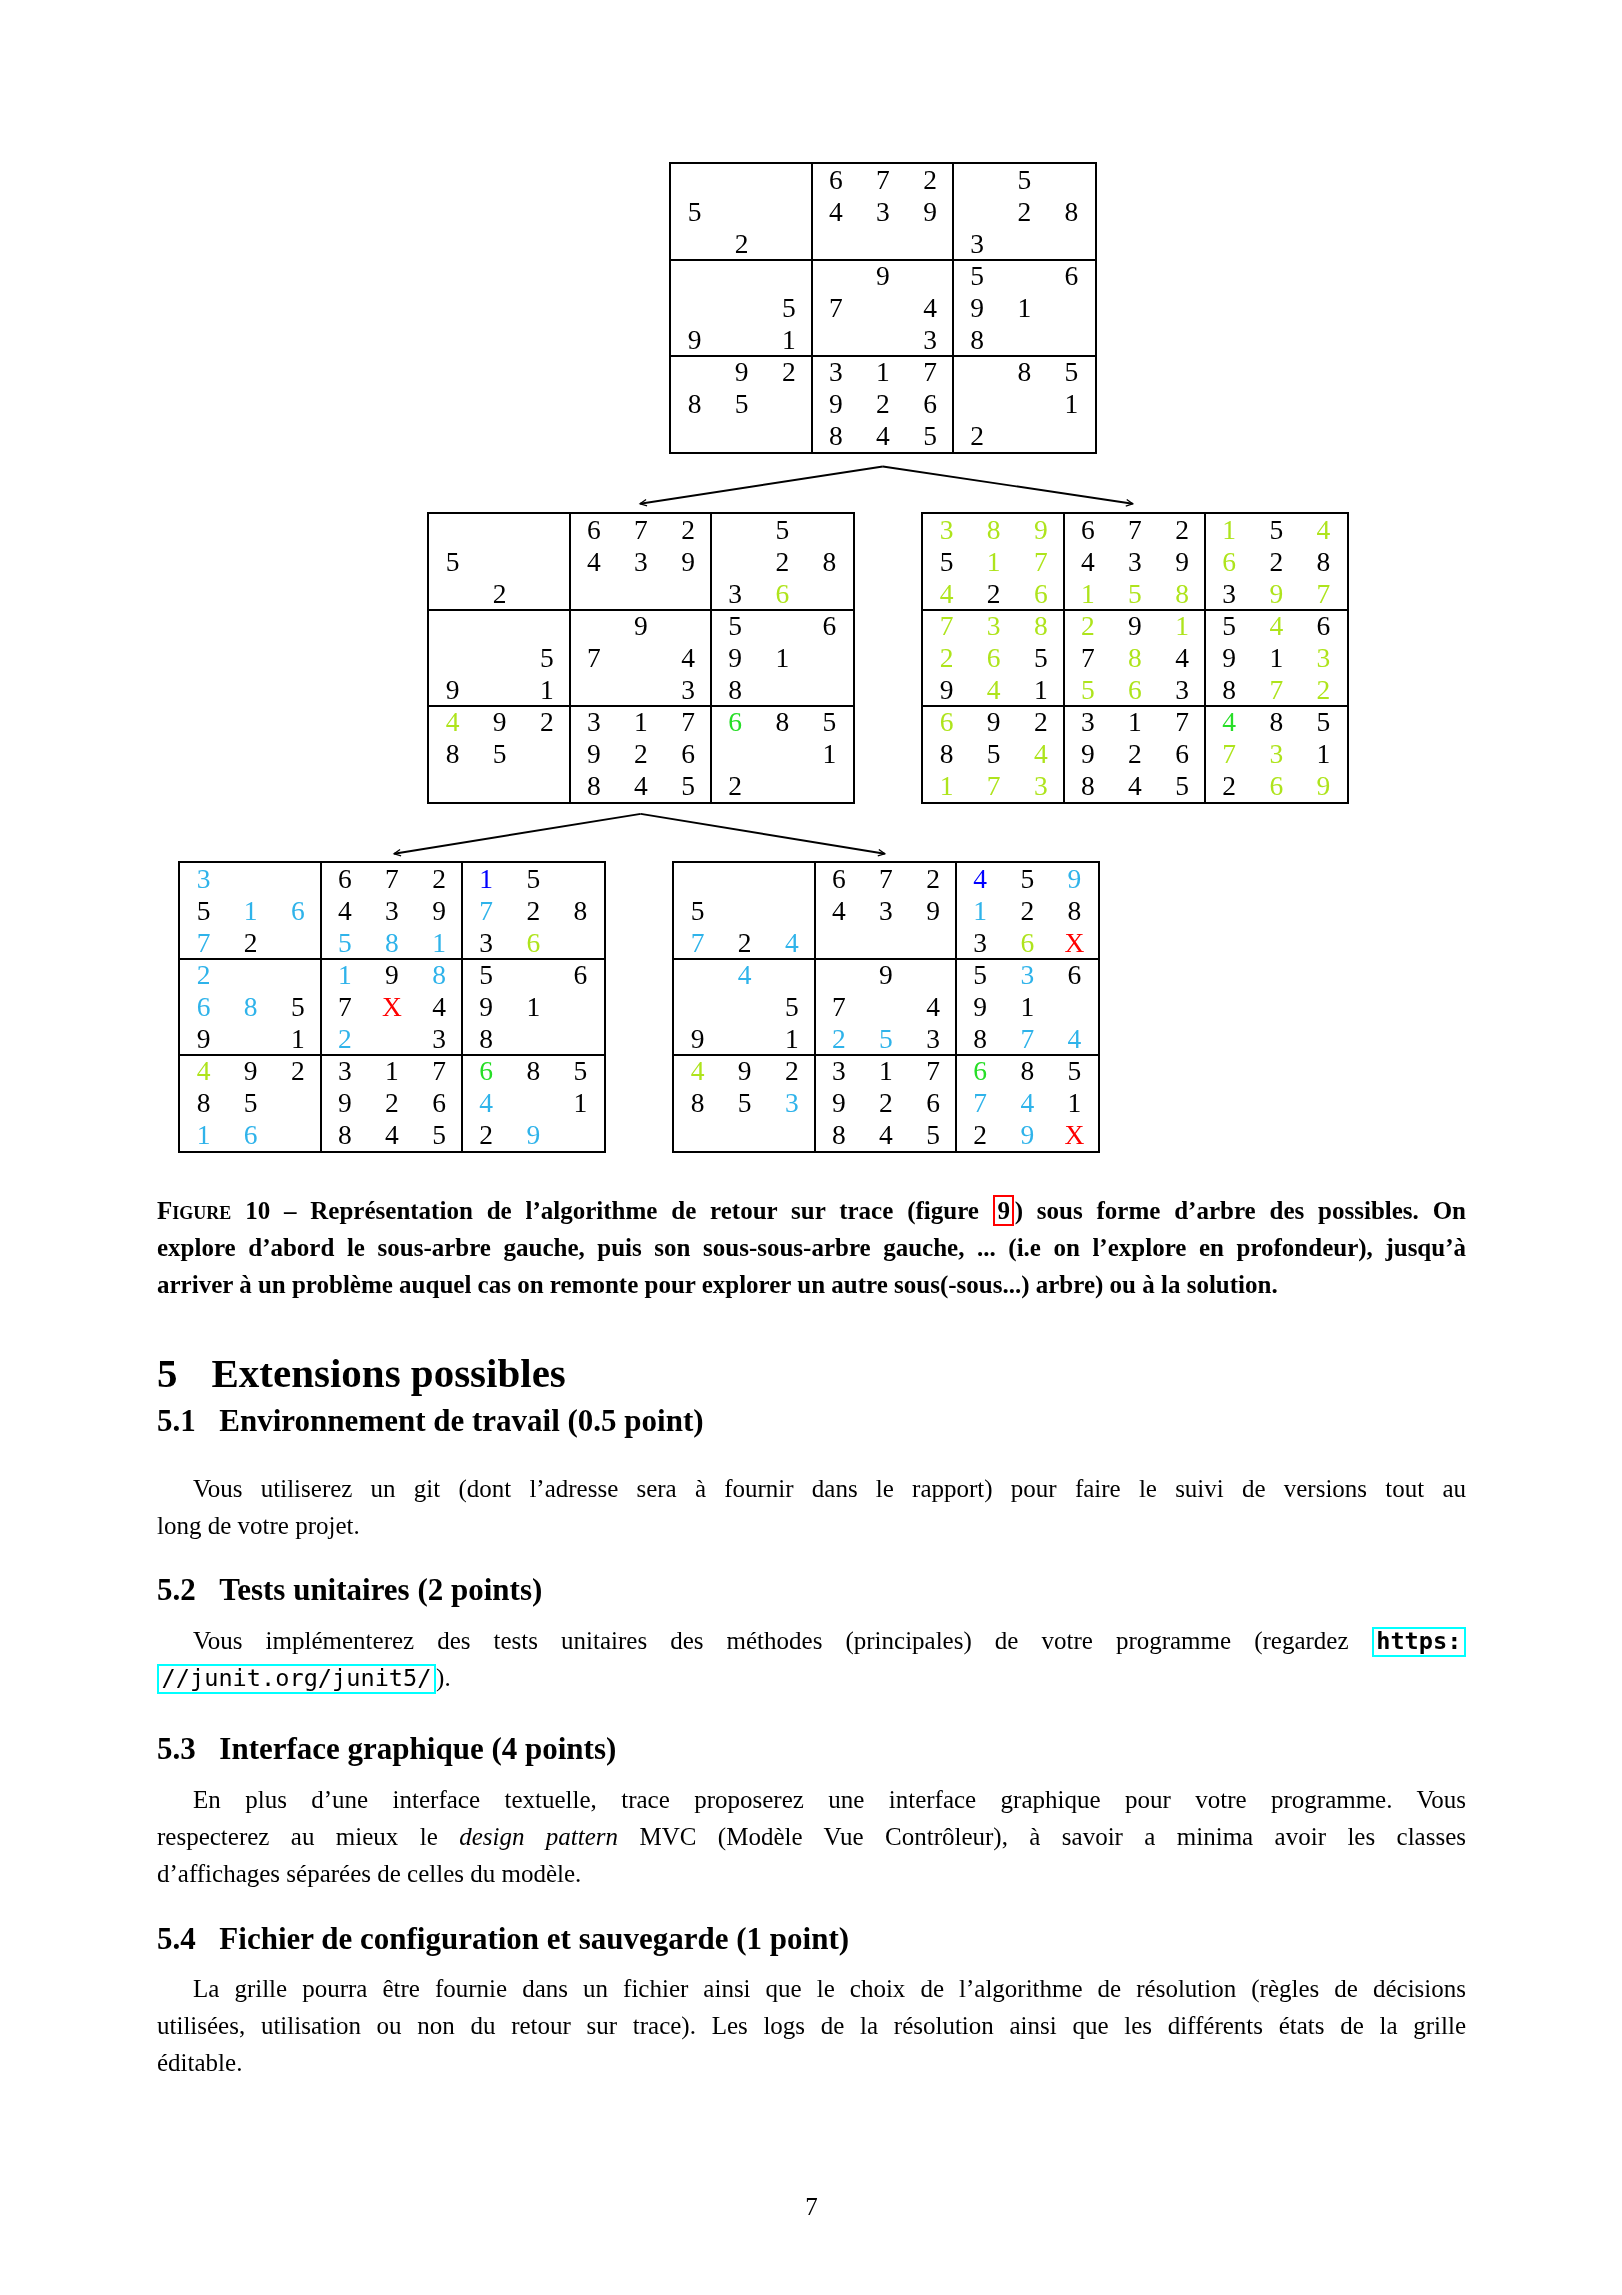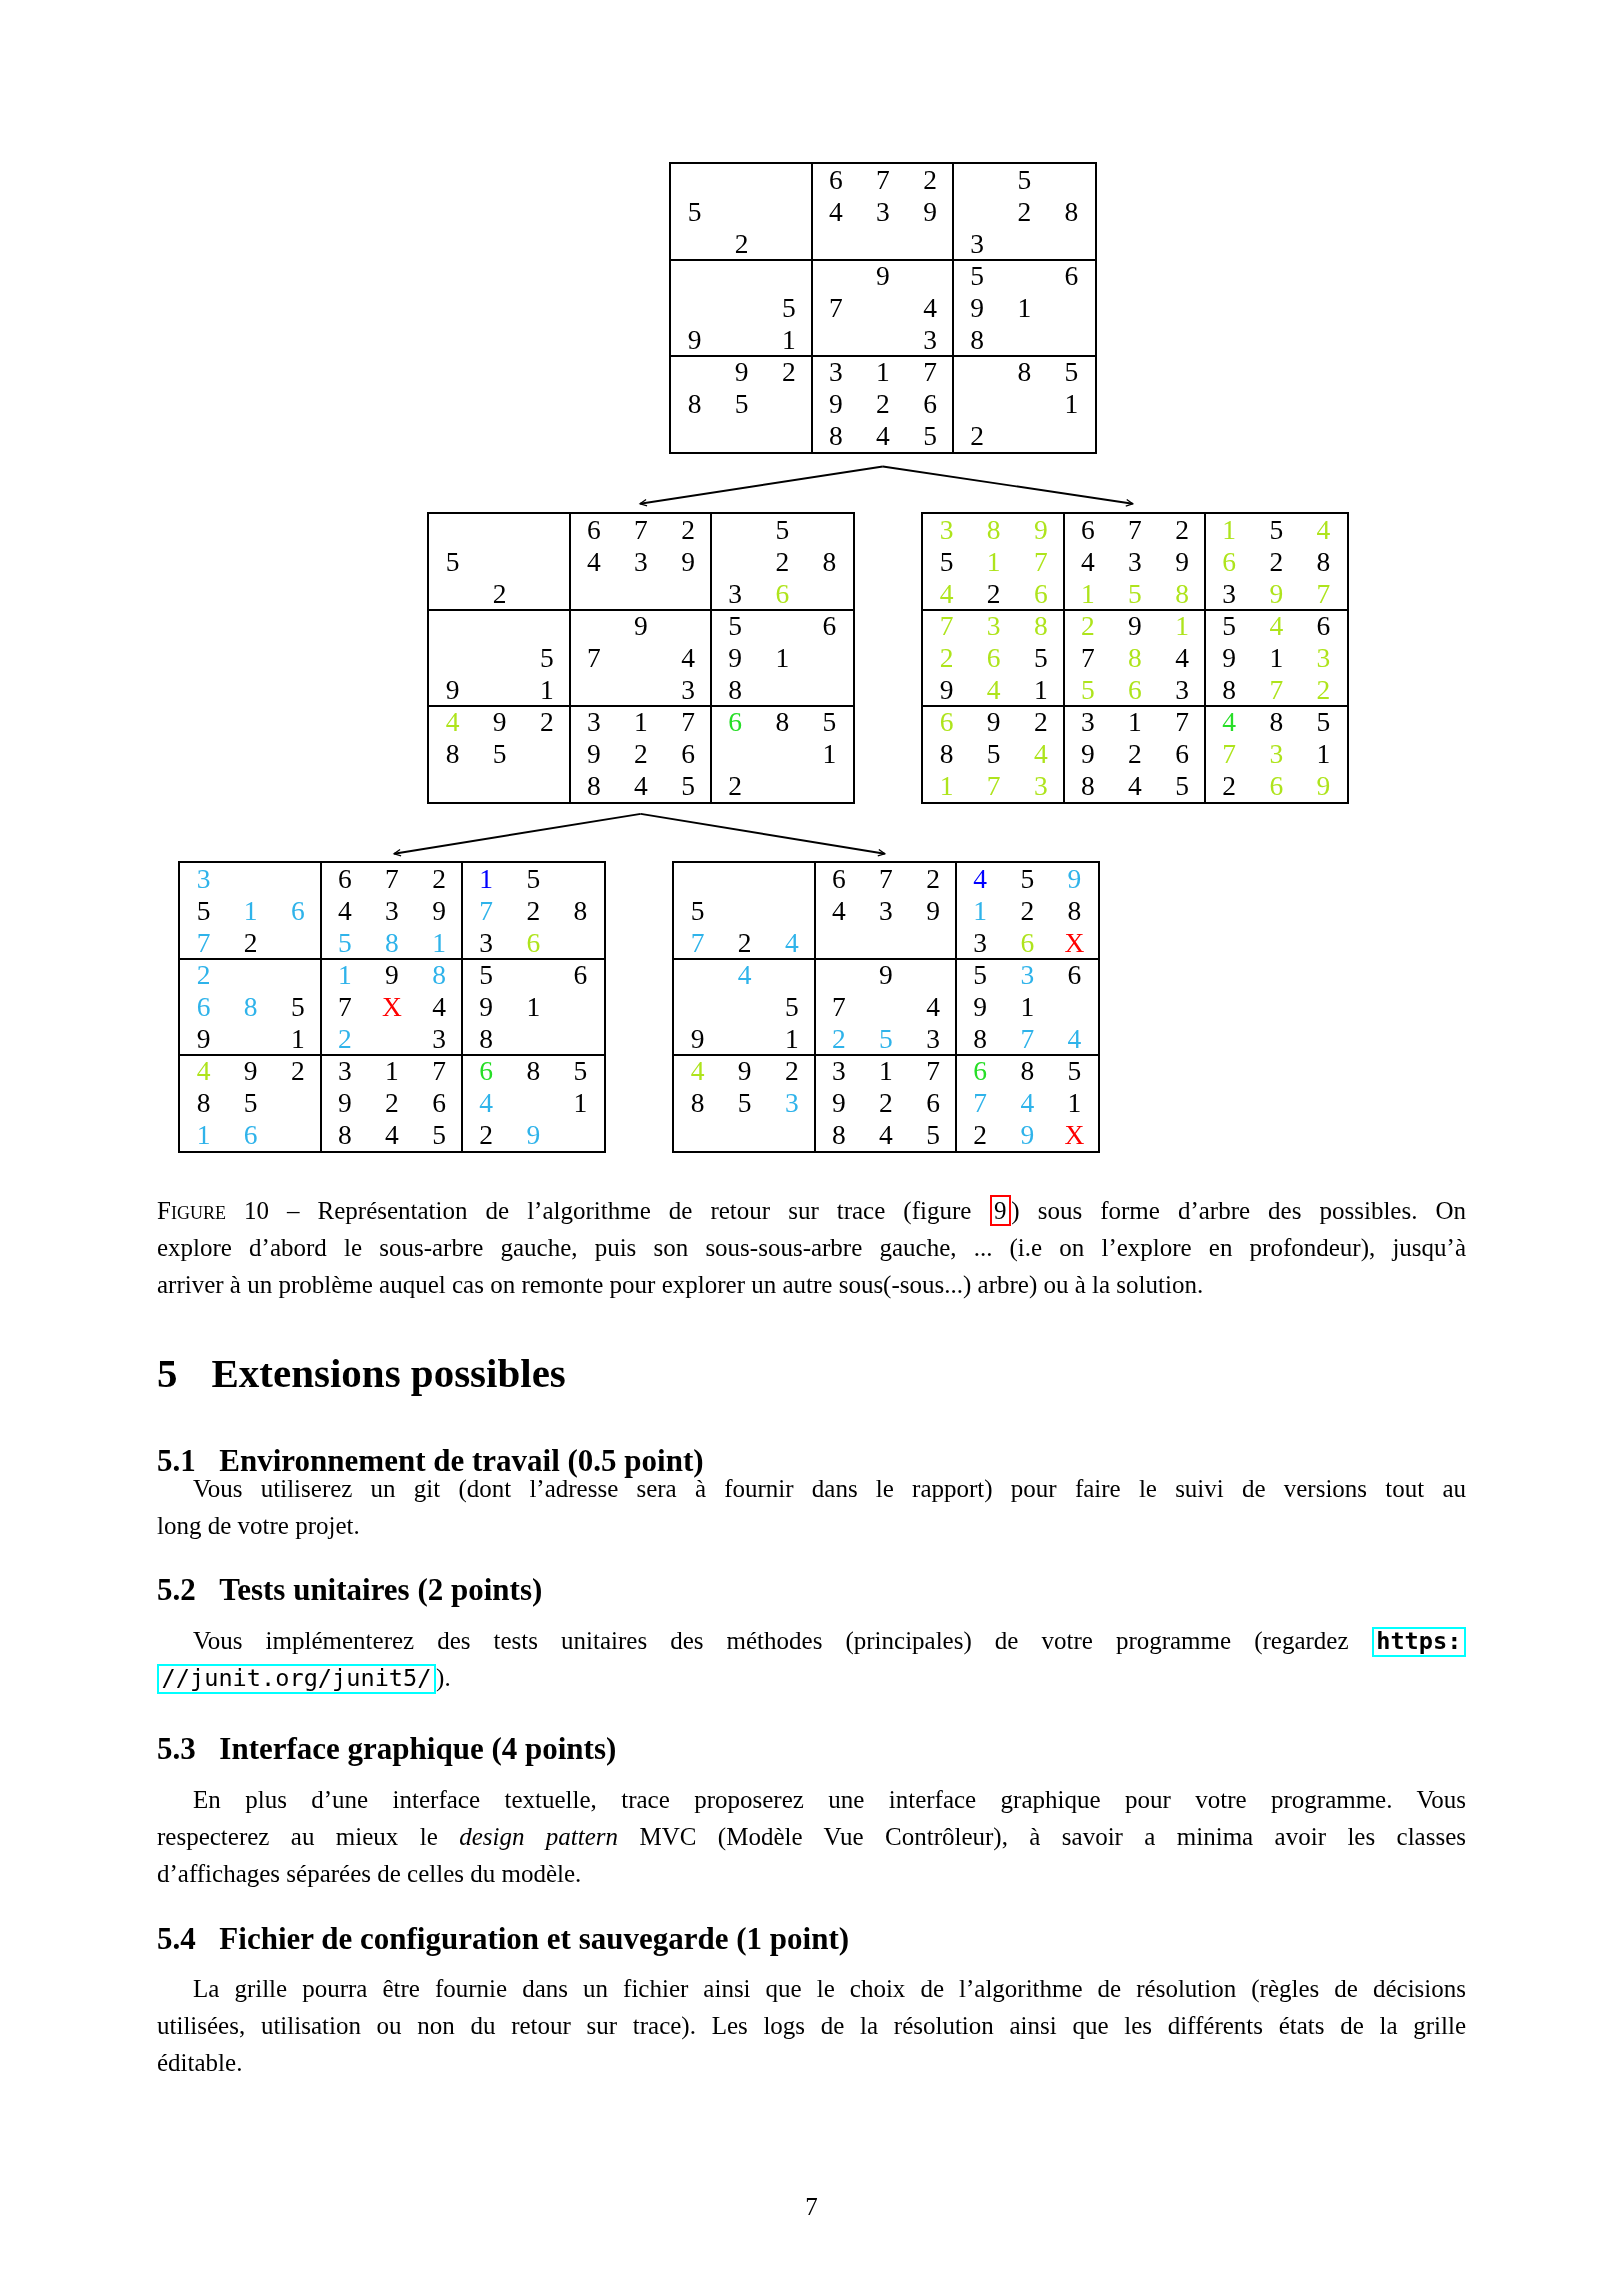--- a/index.html
+++ b/index.html
@@ -483,35 +483,35 @@
       <div class="cell"></div>
       <div class="cell" style="color: rgb(0, 0, 0);">8</div>
       <div class="cell" style="color: rgb(0, 0, 0);">4</div>
       <div class="cell" style="color: rgb(0, 0, 0);">5</div>
       <div class="cell" style="color: rgb(0, 0, 0);">2</div>
       <div class="cell" style="color: rgb(47, 179, 234);">9</div>
       <div class="cell" style="color: rgb(255, 0, 0);">X</div>
     </div>
 </div>
 
-<div class="txt" style="top:1192px;">
+<div class="txt" style="top:1192px;font-weight:bold;">
   <div class="line just">
     <span class="smallcaps">Figure</span><span> 10 – Représentation de l’algorithme de retour sur trace (figure</span>
     <span class="figlink" style="border-color: rgb(255, 0, 0);">9</span><span>) sous forme d’arbre des possibles. On</span>
   </div>
   <div class="line just">explore d’abord le sous-arbre gauche, puis son sous-sous-arbre gauche, ... (i.e on l’explore en profondeur), jusqu’à</div>
   <div class="line">arriver à un problème auquel cas on remonte pour explorer un autre sous(-sous...) arbre) ou à la solution.</div>
 </div>
 
 <div class="h1" style="top:1349px;">
   <span>5</span>
   <span>Extensions possibles</span>
 </div>
 
-<div class="h2" style="top:1443px;">
+<div class="h2" style="top:1403px;">
   <span>5.1</span>
   <span>Environnement de travail (0.5 point)</span>
 </div>
 <div class="txt" style="top:1470px;">
   <div class="line just indent">Vous utiliserez un git (dont l’adresse sera à fournir dans le rapport) pour faire le suivi de versions tout au</div>
   <div class="line">long de votre projet.</div>
 </div>
 
 <div class="h2" style="top:1572px;">
   <span>5.2</span>

